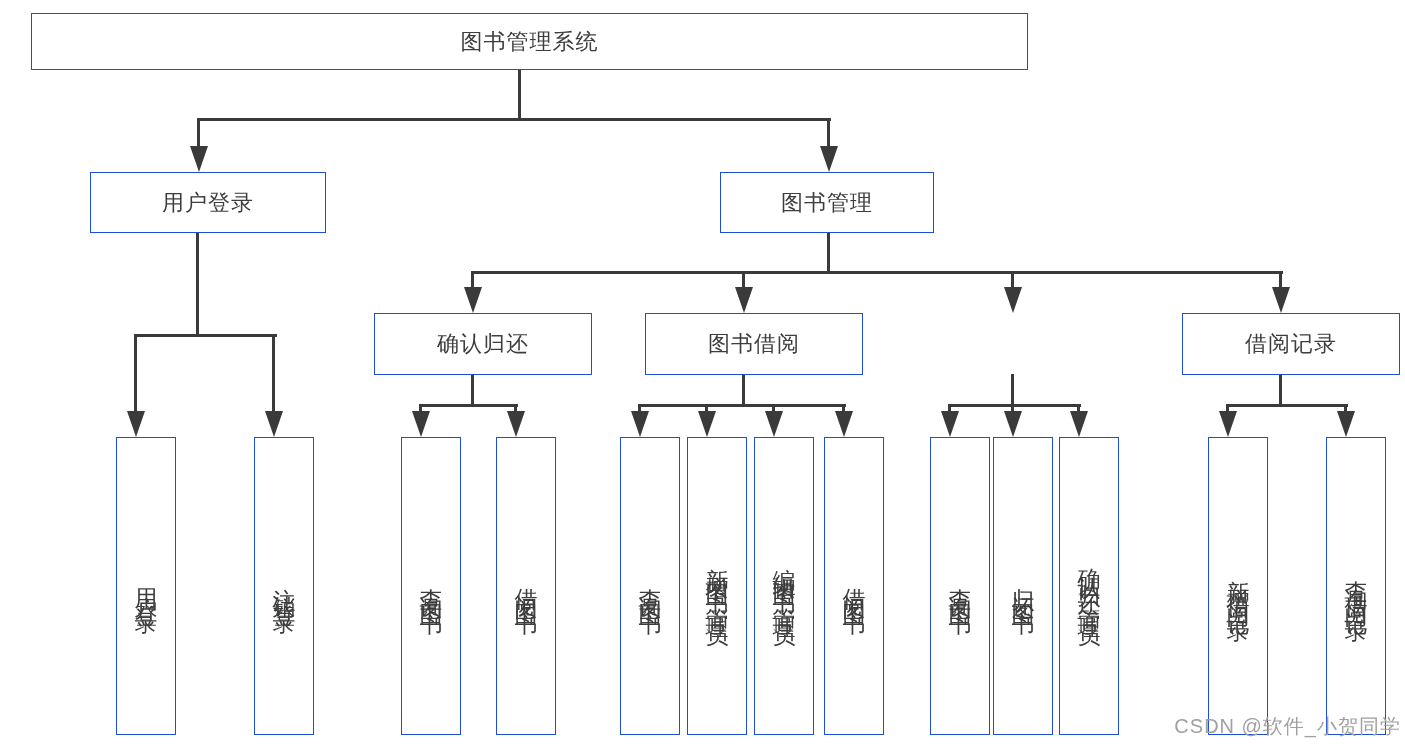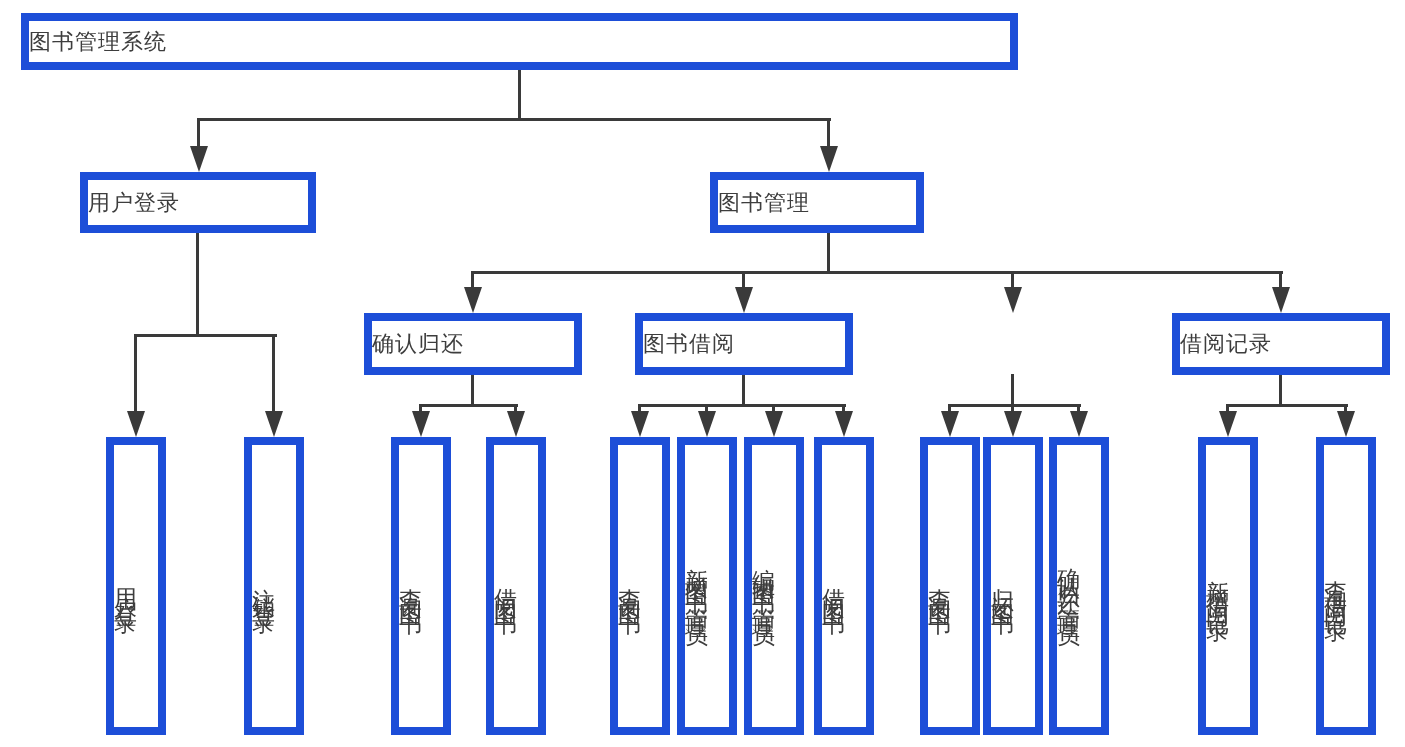--- a/index.html
+++ b/index.html
@@ -1,23 +1,23 @@
 <!DOCTYPE html>
 <html><head>
 <meta charset="utf-8">
 <style>
   html,body{margin:0;padding:0;background:#ffffff;}
   .canvas{
     position:relative;width:1405px;height:747px;background:#ffffff;overflow:hidden;
     font-family:"Liberation Sans", sans-serif;color:#3d3d3d;
   }
   .box{
-    position:absolute;box-sizing:border-box;border:8px solid #1d4ed8;background:#ffffff;
-    display:flex;align-items:center;
-    font-size:22px;letter-spacing:1px;color:#3d3d3d;
+    position:absolute;box-sizing:border-box;border:1px solid #1d4ed8;background:#ffffff;
+    display:flex;align-items:center;justify-content:center;
+    font-size:22px;letter-spacing:1px;color:#3d3d3d;margin-left:10px;
   }
   .vbox{width:60px;height:298px;top:437px;}
   .vbox span{
     writing-mode:vertical-rl;text-orientation:mixed;
     font-size:23px;letter-spacing:8px;line-height:1;
   }
   .ln{position:absolute;background:#3a3a3a;}
   .ah{
     position:absolute;width:0;height:0;
     border-left:9px solid transparent;border-right:9px solid transparent;
@@ -146,14 +146,15 @@
     <span>确认归还（管理员）</span>
   </div>
 
   <div class="box vbox" style="left:1198px;">
     <span>新增借阅记录</span>
   </div>
   <div class="box vbox" style="left:1316px;">
     <span>查询借阅记录</span>
   </div>
 
+  <div class="watermark">CSDN @软件_小贺同学</div>
 
 </div>
 
 </body></html>

